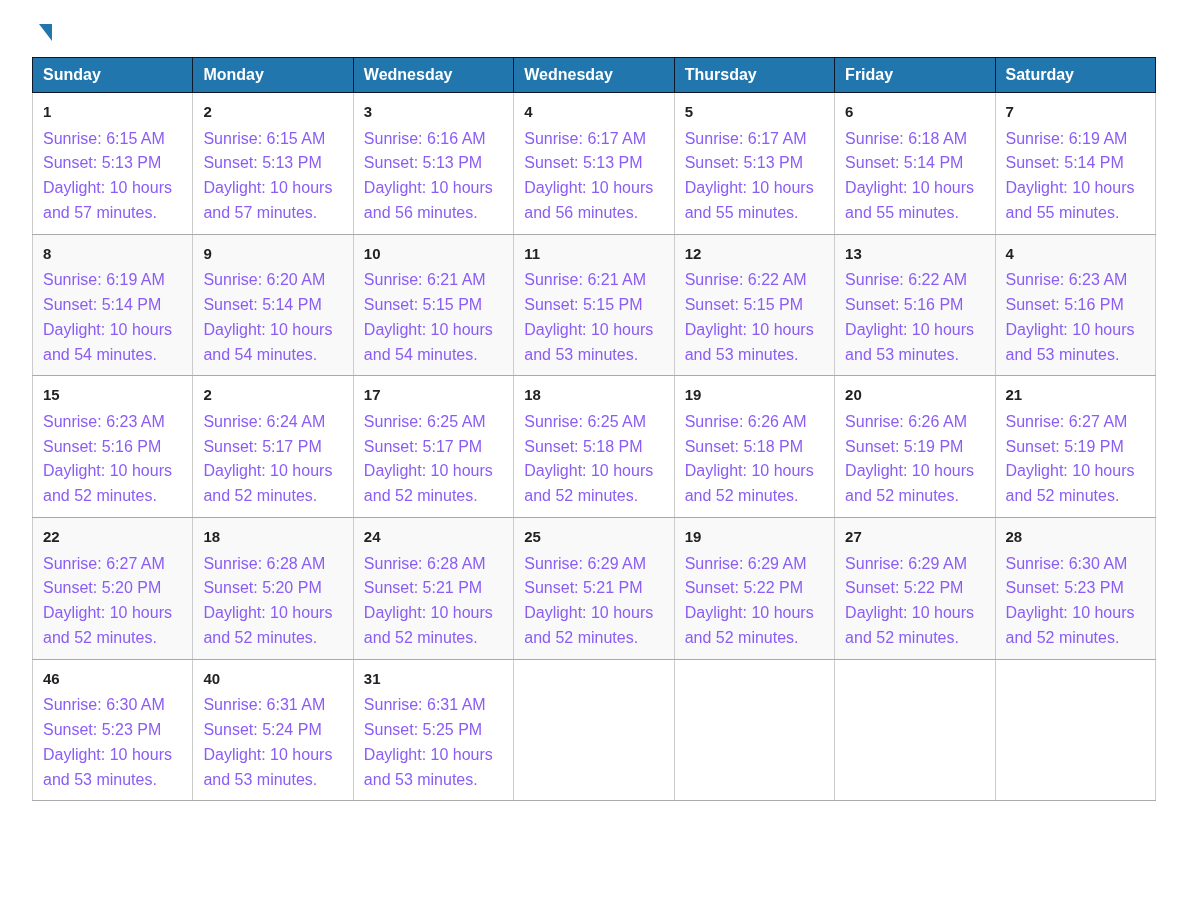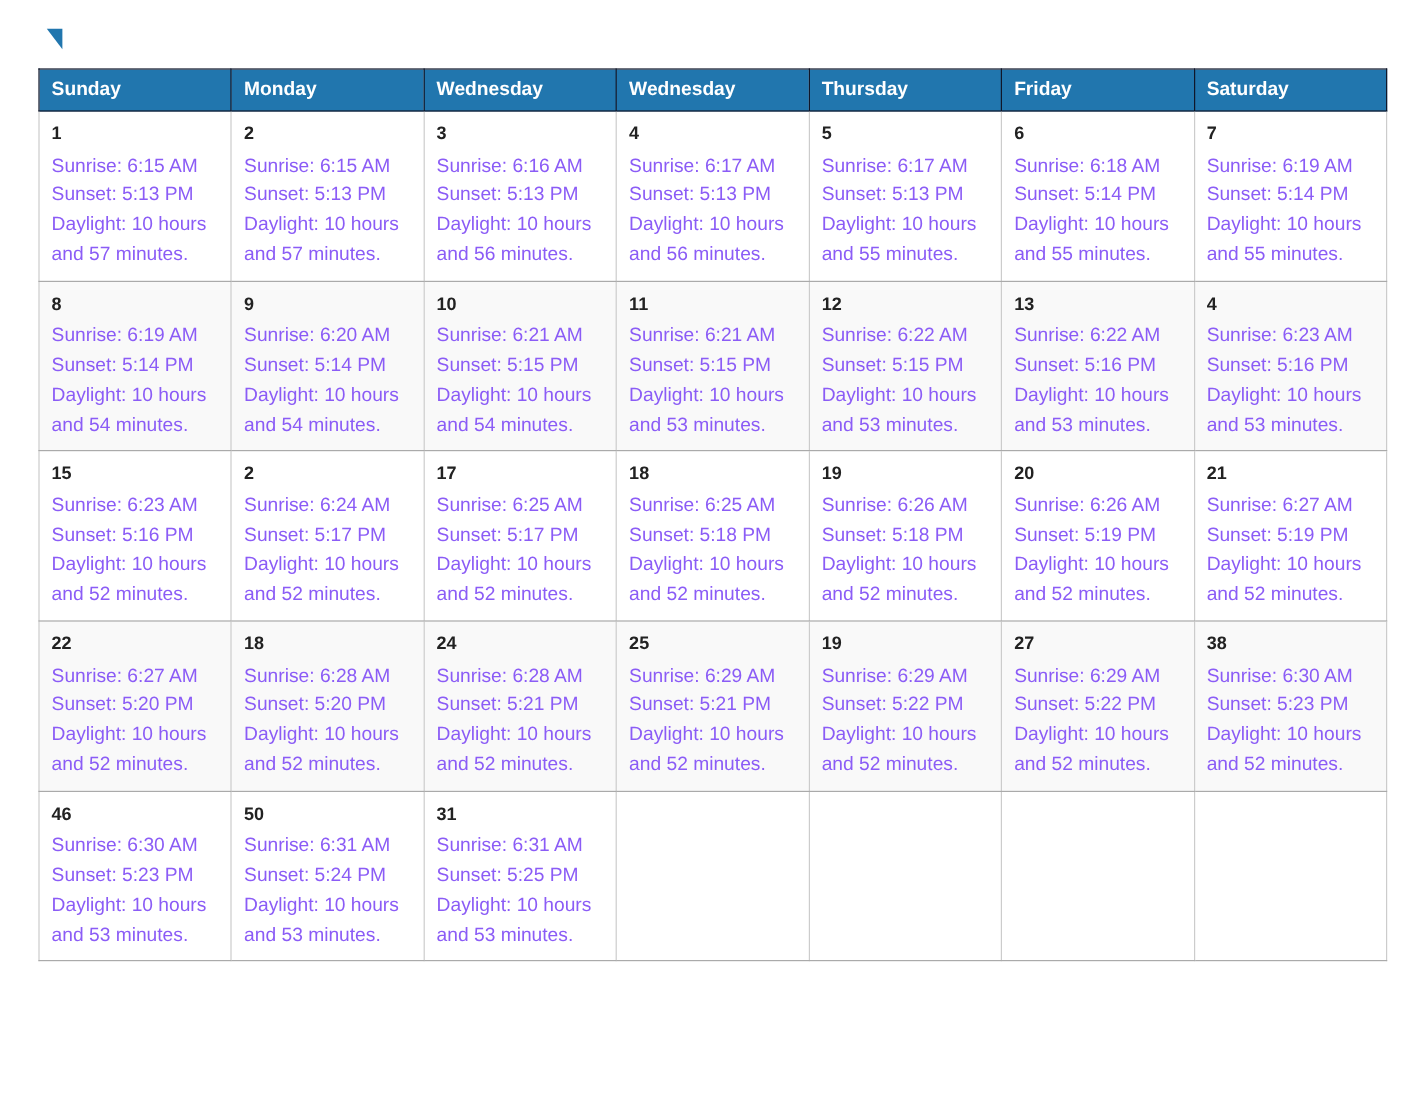--- a/index.html
+++ b/index.html
@@ -233,31 +233,31 @@
         </td>
         <td>
           <span class="day-num">19</span>
           <span class="day-info">Sunrise: 6:29 AM<br>Sunset: 5:22 PM<br>Daylight: 10 hours and 52 minutes.</span>
         </td>
         <td>
           <span class="day-num">27</span>
           <span class="day-info">Sunrise: 6:29 AM<br>Sunset: 5:22 PM<br>Daylight: 10 hours and 52 minutes.</span>
         </td>
         <td>
-          <span class="day-num">38</span>
+          <span class="day-num">28</span>
           <span class="day-info">Sunrise: 6:30 AM<br>Sunset: 5:23 PM<br>Daylight: 10 hours and 52 minutes.</span>
         </td>
       </tr>
       <tr>
         <td>
           <span class="day-num">46</span>
           <span class="day-info">Sunrise: 6:30 AM<br>Sunset: 5:23 PM<br>Daylight: 10 hours and 53 minutes.</span>
         </td>
         <td>
-          <span class="day-num">50</span>
+          <span class="day-num">40</span>
           <span class="day-info">Sunrise: 6:31 AM<br>Sunset: 5:24 PM<br>Daylight: 10 hours and 53 minutes.</span>
         </td>
         <td>
           <span class="day-num">31</span>
           <span class="day-info">Sunrise: 6:31 AM<br>Sunset: 5:25 PM<br>Daylight: 10 hours and 53 minutes.</span>
         </td>
         <td></td>
         <td></td>
         <td></td>
         <td></td>

